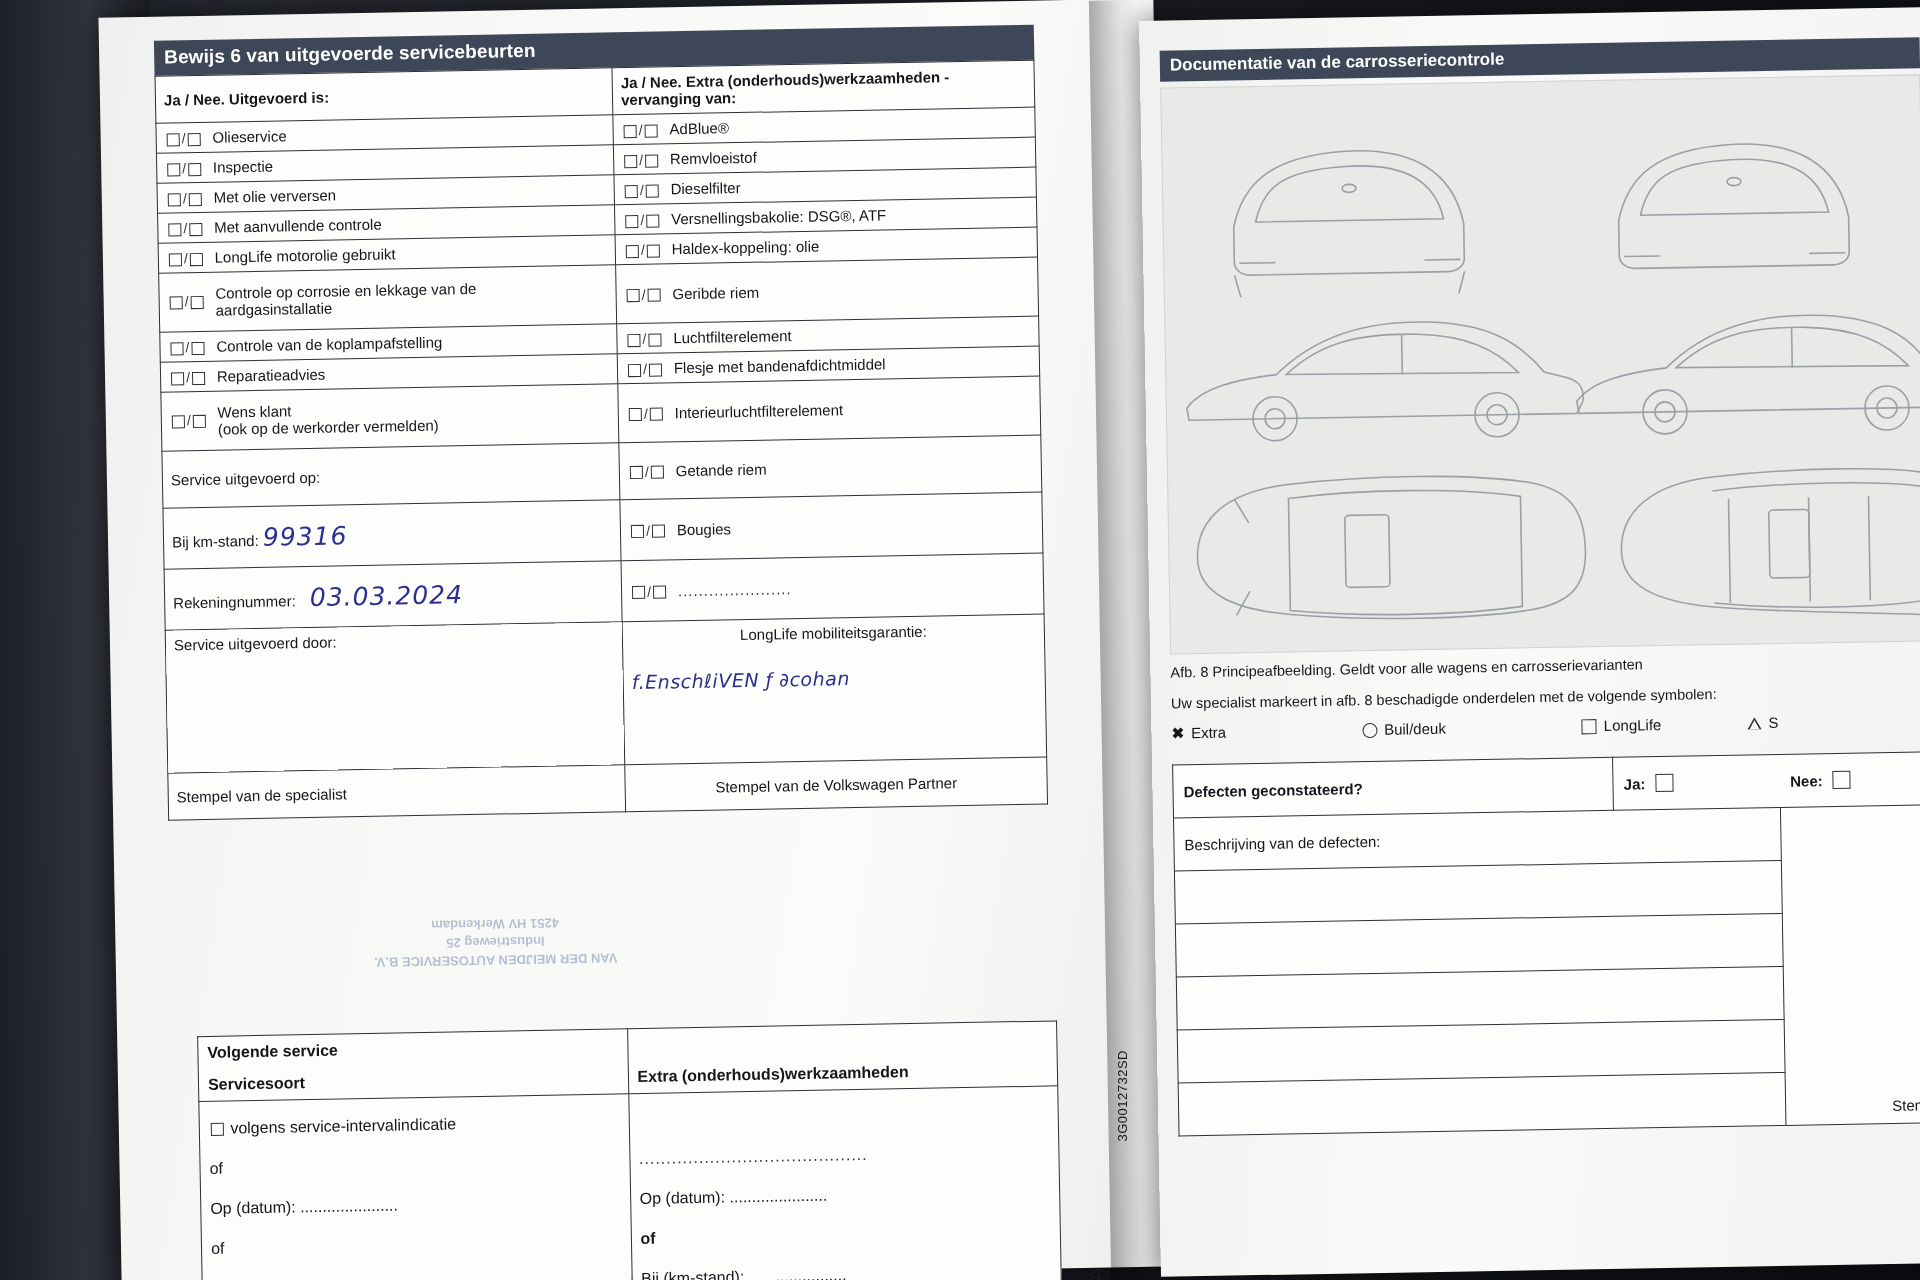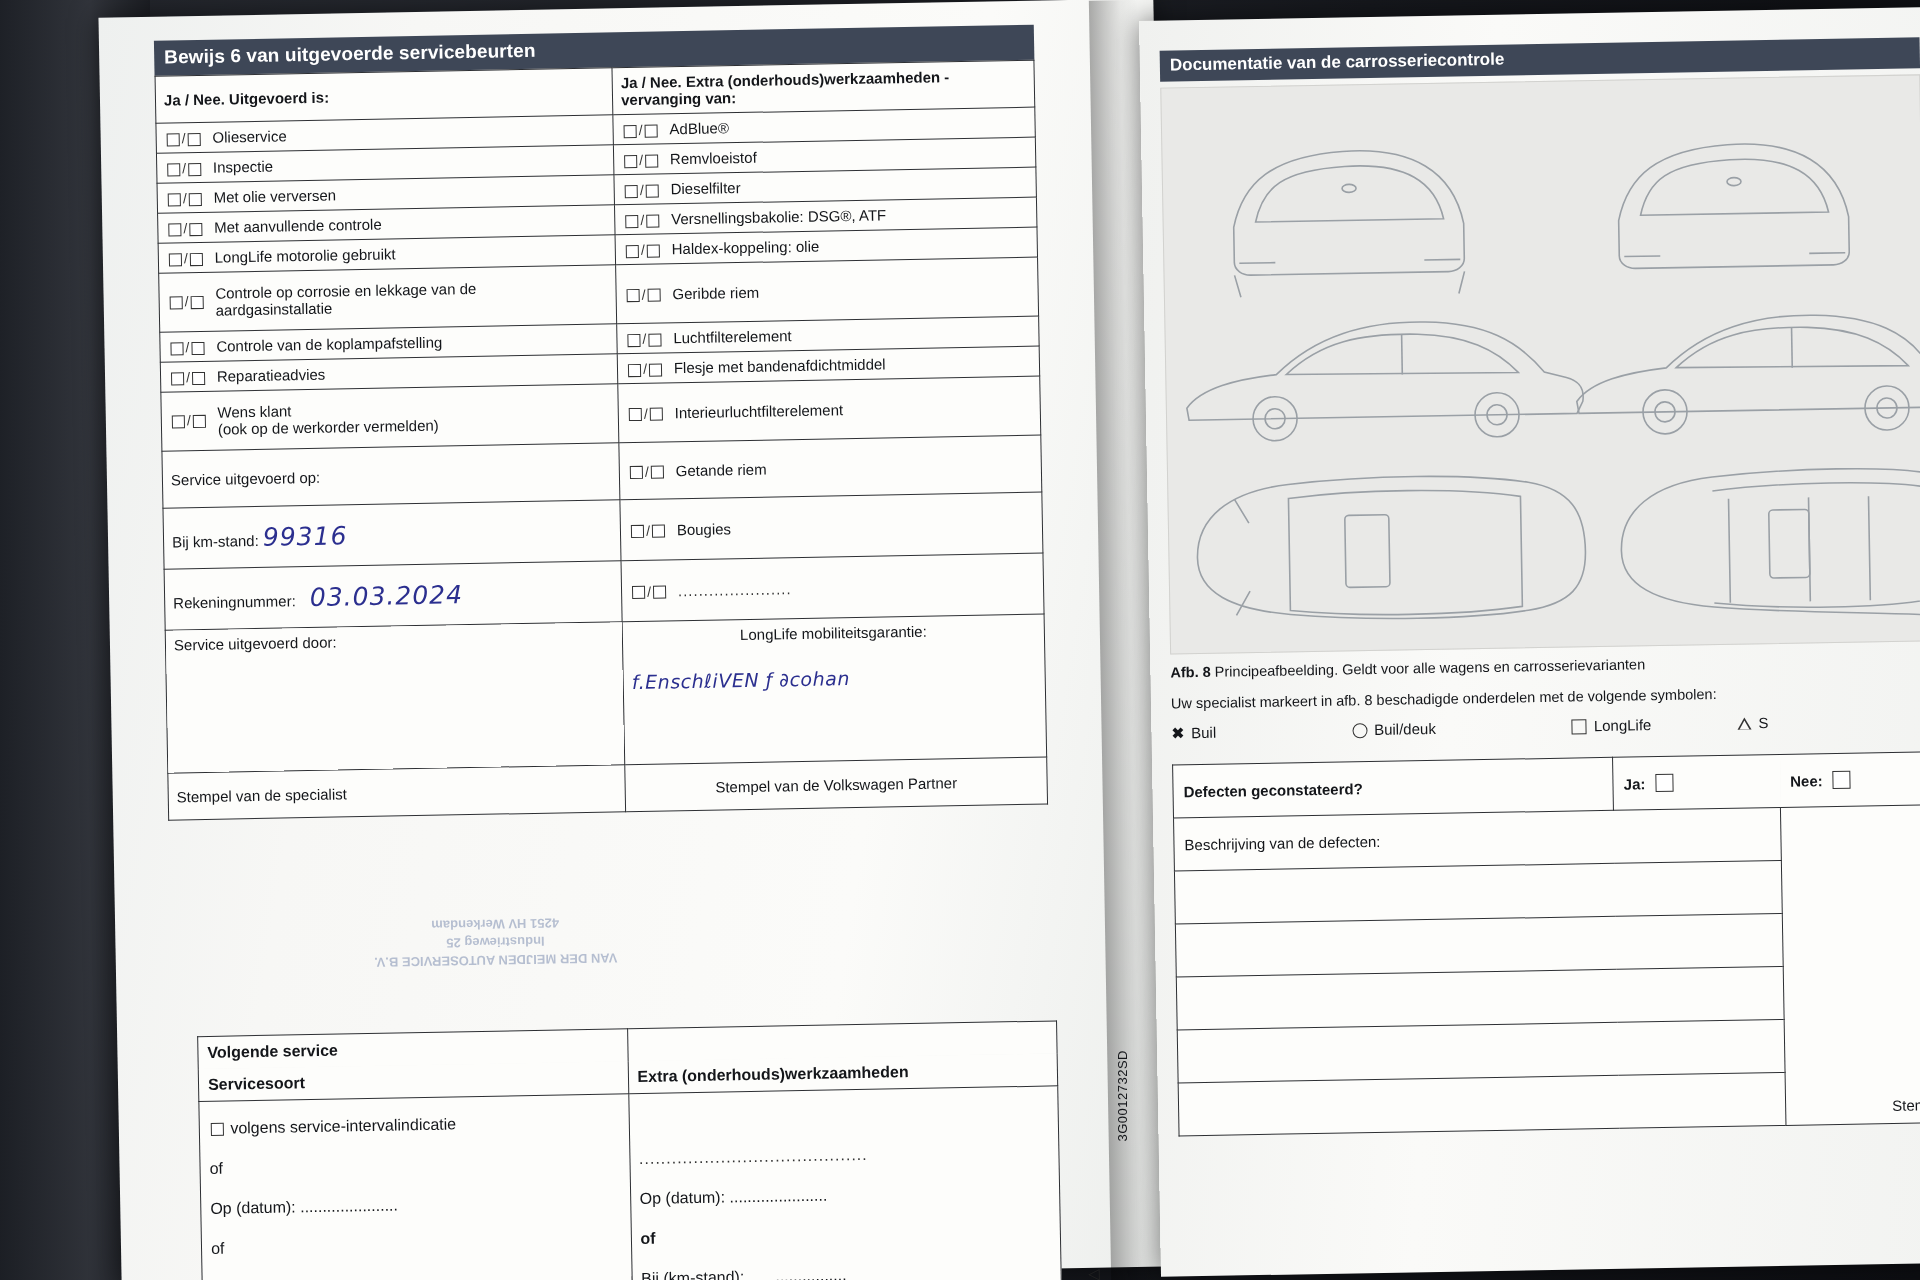--- a/index.html
+++ b/index.html
@@ -81,21 +81,21 @@
   .arrow{position:absolute;right:-38px;bottom:18px;color:#222;font-size:15px;}
 
   
   .rp{position:absolute;left:0;top:0;width:790px;height:1256px;}
   .rp-inner{position:absolute;left:20px;top:30px;width:760px;}
   .titlebar2{
     background:#3e4757;color:#fff;font-weight:bold;font-size:17px;padding:5px 10px 6px 10px;
   }
   .figbox{background:#e9e9e7;border:1px solid #d2d2cf;height:565px;position:relative;margin-top:6px;}
   .figcap{font-size:14.5px;color:#14161a;margin-top:10px;}
-  .figcap b{font-weight:bold;}
+  .figcap b{font-weight:normal;}
   .legend{font-size:14.5px;color:#14161a;margin-top:10px;line-height:26px;}
   .legend .row{display:flex;gap:26px;align-items:center;margin-top:4px;}
   .lg-item{display:flex;align-items:center;gap:7px;font-size:15px;}
   .sq{width:13px;height:13px;border:1.5px solid #333;display:inline-block;}
   .circ{width:13px;height:13px;border:1.5px solid #333;border-radius:50%;display:inline-block;}
   .tri{width:0;height:0;border-left:7px solid transparent;border-right:7px solid transparent;border-bottom:12px solid transparent;
        border-bottom-color:transparent;position:relative;}
   .tri:before{content:"";position:absolute;left:-7px;top:0;width:0;height:0;
        border-left:7px solid transparent;border-right:7px solid transparent;border-bottom:12px solid #333;}
   .tri:after{content:"";position:absolute;left:-5px;top:3px;width:0;height:0;
@@ -438,21 +438,21 @@
         <div class="figcap">
           <b>Afb. 8</b>
           <span>Principeafbeelding. Geldt voor alle wagens en carrosserievarianten</span>
         </div>
 
         <div class="legend">
           <div>Uw specialist markeert in afb. 8 beschadigde onderdelen met de volgende symbolen:</div>
           <div class="row">
             <span class="lg-item">
               <b>✖</b>
-              <span>Buil</span>
+              <span>Extra</span>
             </span>
             <span class="lg-item" style="margin-left:110px">
               <span class="circ"></span>
               <span>Buil/deuk</span>
             </span>
             <span class="lg-item" style="margin-left:110px">
               <span class="sq"></span>
               <span>LongLife</span>
             </span>
             <span class="lg-item" style="margin-left:60px">

